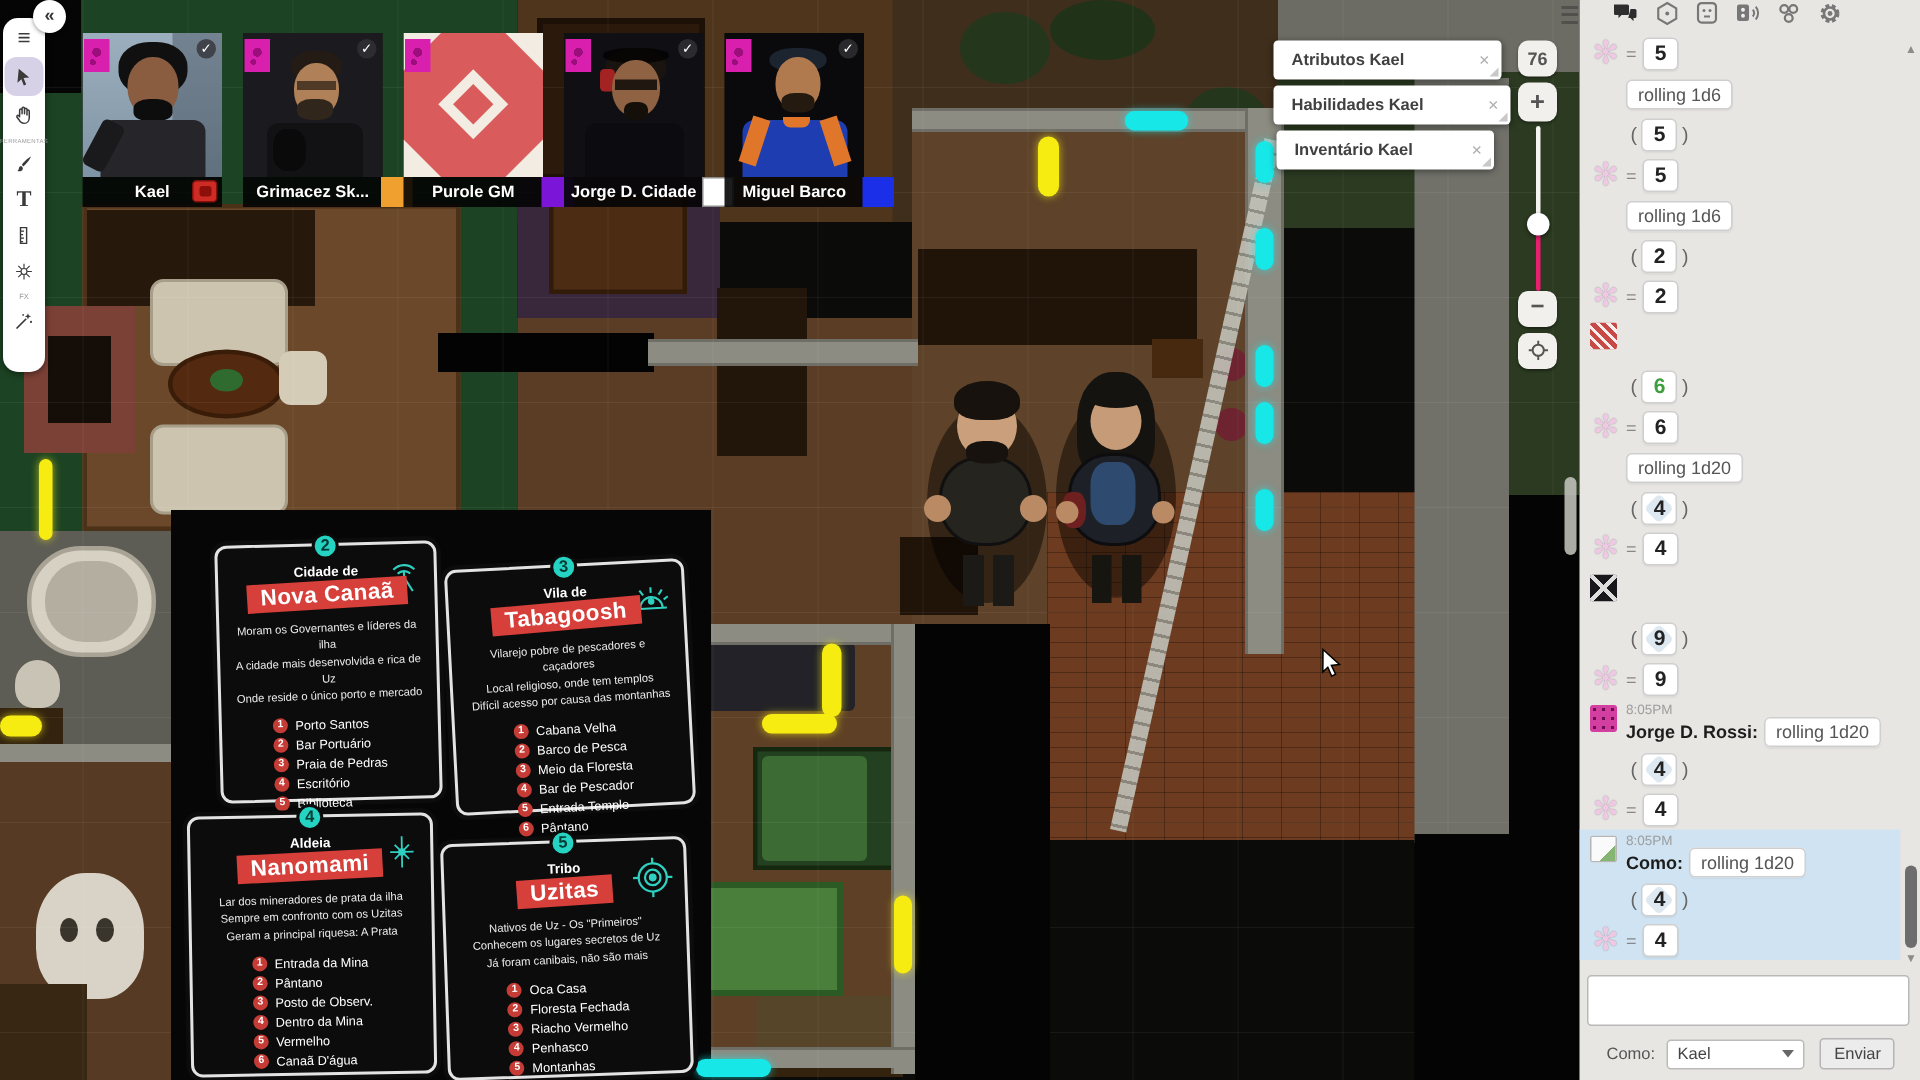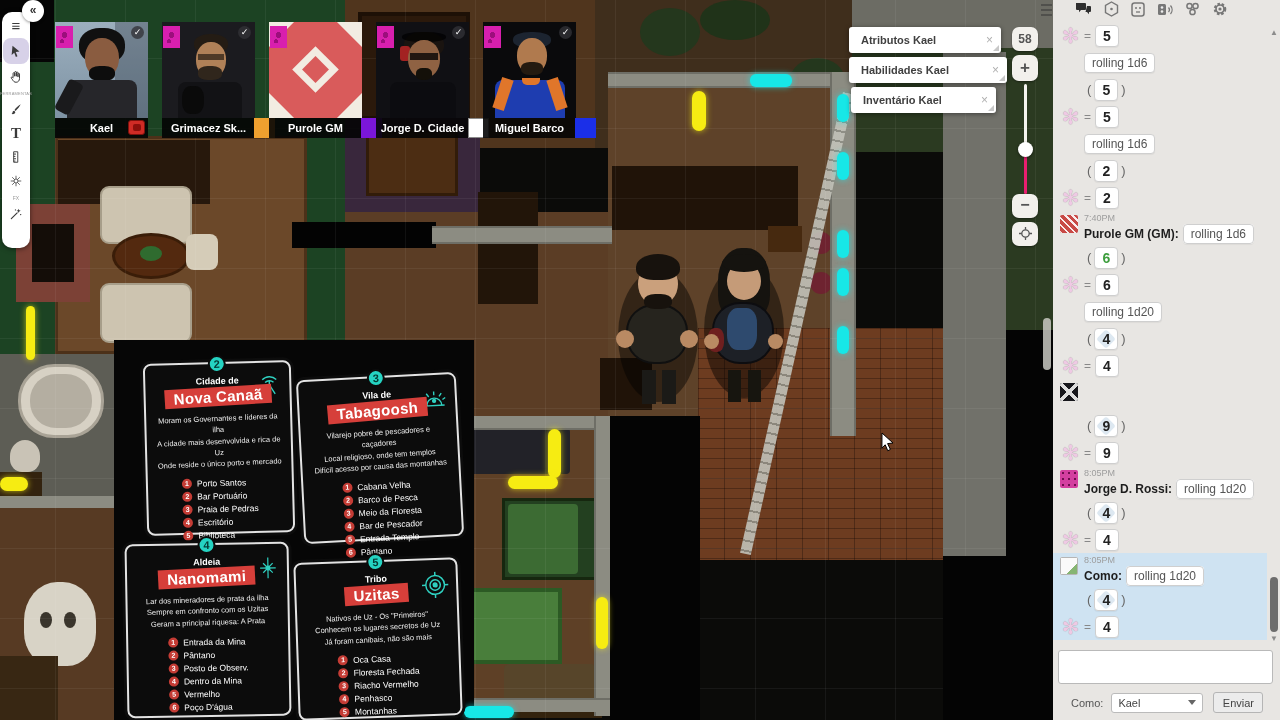--- a/index.html
+++ b/index.html
@@ -307,21 +307,21 @@
       <span class="cnum">3</span>
       <span>Posto de Observ.</span>
             </div><div class="citem">
       <span class="cnum">4</span>
       <span>Dentro da Mina</span>
             </div><div class="citem">
       <span class="cnum">5</span>
       <span>Vermelho</span>
             </div><div class="citem">
       <span class="cnum">6</span>
-      <span>Poço D'água</span>
+      <span>Canaã D'água</span>
             </div></div></div>
         <div class="card" style="left:296px;top:560px;width:164px;height:158px;transform:rotate(-2deg)">
     <div class="cbadge">5</div>
     <div class="cicon"><svg width="30" height="30" viewBox="0 0 32 32" fill="none" stroke="#2fd0c0" stroke-width="1.6">
               <circle cx="16" cy="16" r="10"></circle>
               <circle cx="16" cy="16" r="5.5"></circle>
               <circle cx="16" cy="16" r="2" fill="#2fd0c0"></circle>
               <path d="M16 2v4M16 26v4M2 16h4M26 16h4"></path>
             </svg></div>
     <div class="cpre">Tribo</div>
@@ -498,21 +498,21 @@
     <span class="pclose">×</span>
     <span class="rsz"></span>
         </div>
         <div class="popup" style="left:851px;top:87px;width:145px;height:26px">
     <span class="ptitle">Inventário Kael</span>
     <span class="pclose">×</span>
     <span class="rsz"></span>
         </div>
       </div>
 
-    <div class="zbtn" id="zval" style="left:1012px;top:27px;height:24px;font-size:12px;line-height:24px">58</div>
+    <div class="zbtn" id="zval" style="left:1012px;top:27px;height:24px;font-size:12px;line-height:24px">76</div>
     <div class="zbtn" style="left:1012px;top:55px;height:26px;font-size:17px;line-height:25px">+</div>
     <div class="abs" style="left:1024px;top:84px;width:3px;height:60px;background:#f5f4f0;border-radius:2px;z-index:50"></div>
     <div class="abs" style="left:1024px;top:150px;width:3px;height:44px;background:#e91e70;border-radius:2px;z-index:50"></div>
     <div class="abs" style="left:1018px;top:142px;width:15px;height:15px;background:#fff;border-radius:50%;box-shadow:0 1px 3px rgba(0,0,0,.5);z-index:51"></div>
     <div class="zbtn" style="left:1012px;top:194px;height:24px;font-size:16px;line-height:22px">−</div>
     <div class="zbtn" style="left:1012px;top:222px;height:24px;line-height:24px">
       <svg width="13" height="13" viewBox="0 0 14 14" style="margin-top:5px">
           <circle cx="7" cy="7" r="4" fill="none" stroke="#555" stroke-width="1.4"></circle>
           <path d="M7 0v3M7 11v3M0 7h3M11 7h3" stroke="#555" stroke-width="1.4"></path>
         </svg>
@@ -589,24 +589,20 @@
         </div>
         <div class="row r-result">
           <span class="flower">✻</span>
           <span class="eq">=</span>
           <span class="nbox"><b>2</b></span>
         </div>
         <div class="row r-header">
           <span class="cavatar">
             <span class="av av-purole"></span>
           </span>
-      <div class="hcol">
-            <div class="htime">7:40PM</div>
-      <div><span class="hname">Purole GM (GM):</span><span class="wbox">rolling 1d6</span></div>
-          </div>
         </div>
         <div class="row r-paren">
           <span class="ind"></span>
           <span class="paren">(</span>
           <span class="nbox "><b class="max">6</b></span>
           <span class="paren">)</span>
         </div>
         <div class="row r-result">
           <span class="flower">✻</span>
           <span class="eq">=</span>

